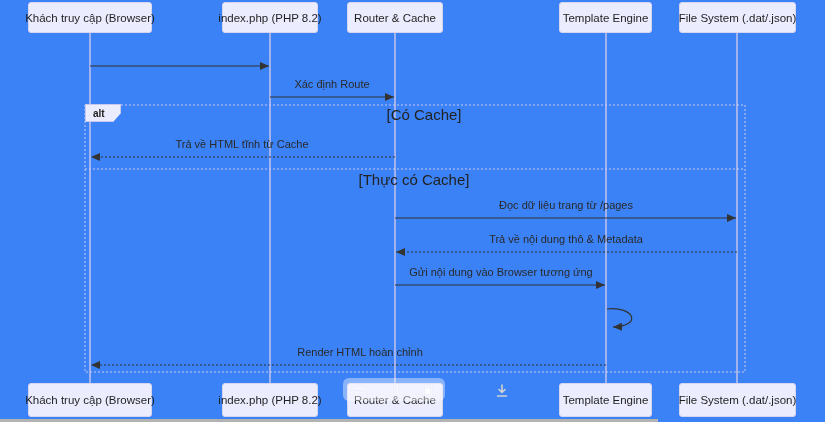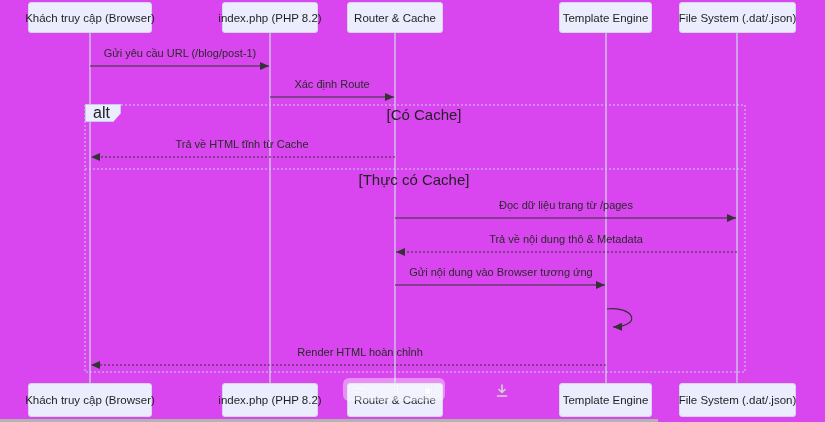--- a/index.html
+++ b/index.html
@@ -1,21 +1,21 @@
 <!DOCTYPE html>
 <html><head>
 <meta charset="utf-8">
 <style>
   * { margin: 0; padding: 0; box-sizing: border-box; }
   html, body { background: #ffffff; }
   #stage {
     position: relative;
     width: 825px;
     height: 422px;
-    background: #d946ef;
+    background: #3b82f6;
     font-family: "Liberation Sans", "DejaVu Sans", sans-serif;
     overflow: hidden;
     text-align: center;
   }
   #wires { position: absolute; left: 0; top: 0; z-index: 1; }
   .actor-box {
     position: absolute;
     height: 31px;
     background: #ECECFF;
     border: 1px solid #d5d5ee;
@@ -49,22 +49,22 @@
   }
   .alt-tag {
     position: absolute;
     left: 85px;
     top: 104px;
     width: 36px;
     height: 18px;
     background: #ECECFF;
     border: 1px solid #c9c9f0;
     clip-path: polygon(0 0, 100% 0, 100% 50%, 78% 100%, 0 100%);
-    font-size: 16px;
-    font-weight: normal;
+    font-size: 10px;
+    font-weight: bold;
     color: #222;
     display: flex;
     align-items: center;
     padding-left: 7px;
     z-index: 3;
   }
   .ghost-toolbar {
     position: absolute;
     left: 343px;
     top: 378px;
@@ -166,21 +166,20 @@
   <div class="actor-box bottom" style="left:679px; top:383px; width:117px;">
       <span>File System (.dat/.json)</span>
     </div>
 
   <div class="alt-tag">
       <span>alt</span>
     </div>
   <div class="guard-label" style="left:424px; top:106px;">[Có Cache]</div>
   <div class="guard-label" style="left:414px; top:171px;">[Thực có Cache]</div>
 
-  <div class="msg-label" style="left:180px; top:47px;">Gửi yêu cầu URL (/blog/post-1)</div>
   <div class="msg-label" style="left:332px; top:78px;">Xác định Route</div>
   <div class="msg-label" style="left:242px; top:138px;">Trả về HTML tĩnh từ Cache</div>
   <div class="msg-label" style="left:566px; top:199px;">Đọc dữ liệu trang từ /pages</div>
   <div class="msg-label" style="left:566px; top:233px;">Trả về nội dung thô &amp; Metadata</div>
   <div class="msg-label" style="left:501px; top:266px;">Gửi nội dung vào Browser tương ứng</div>
   <div class="msg-label" style="left:348px; top:346px;margin-left:12px;">Render HTML hoàn chỉnh</div>
 
   <div class="ghost-toolbar">
     <span class="gicon">⇄</span>
     <span class="gicon">❐</span>

